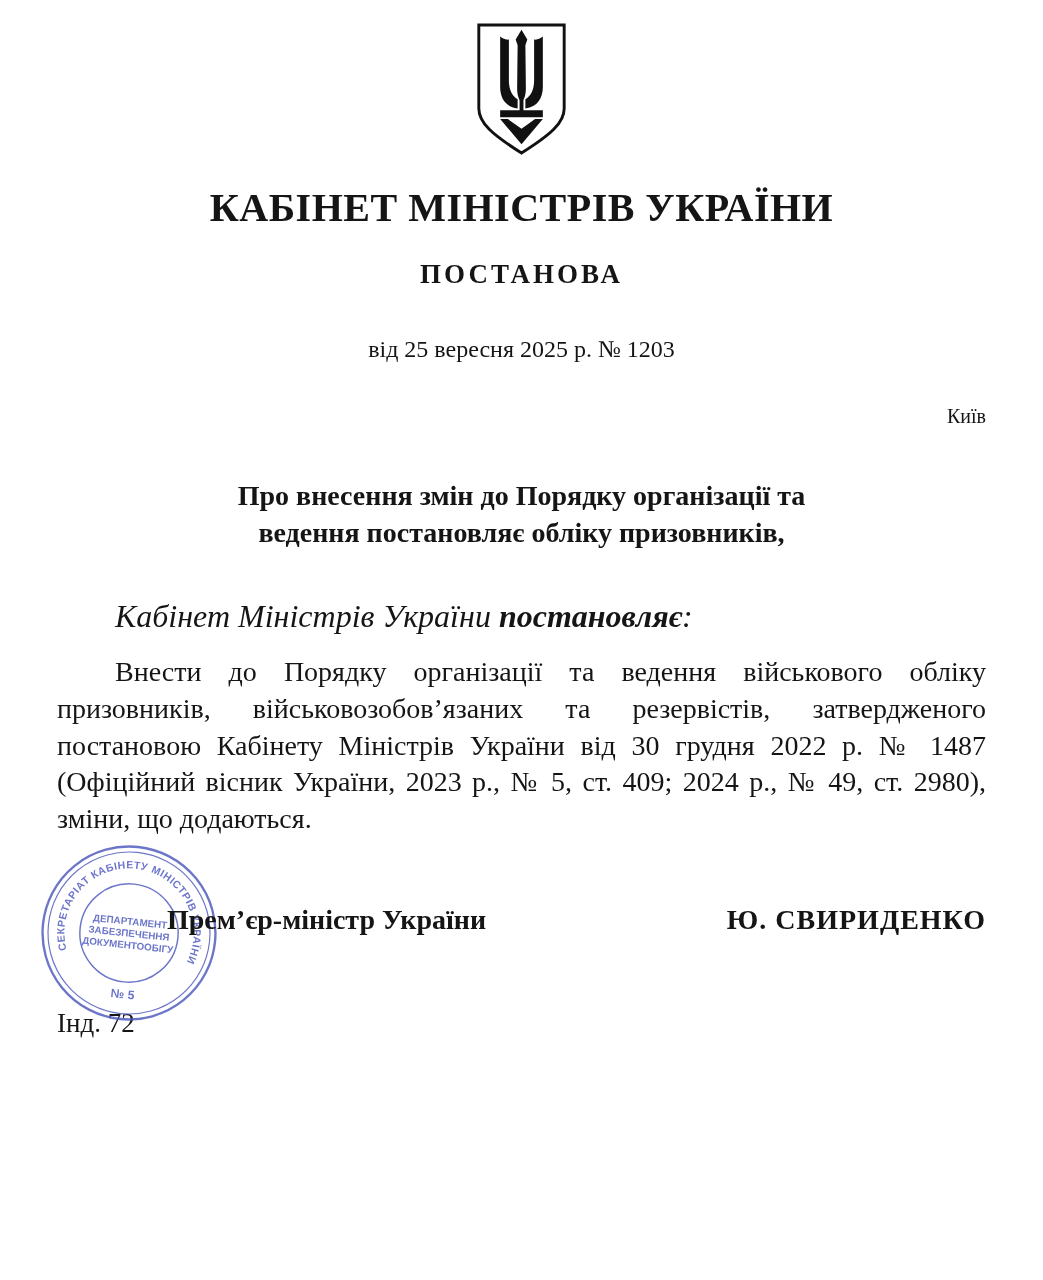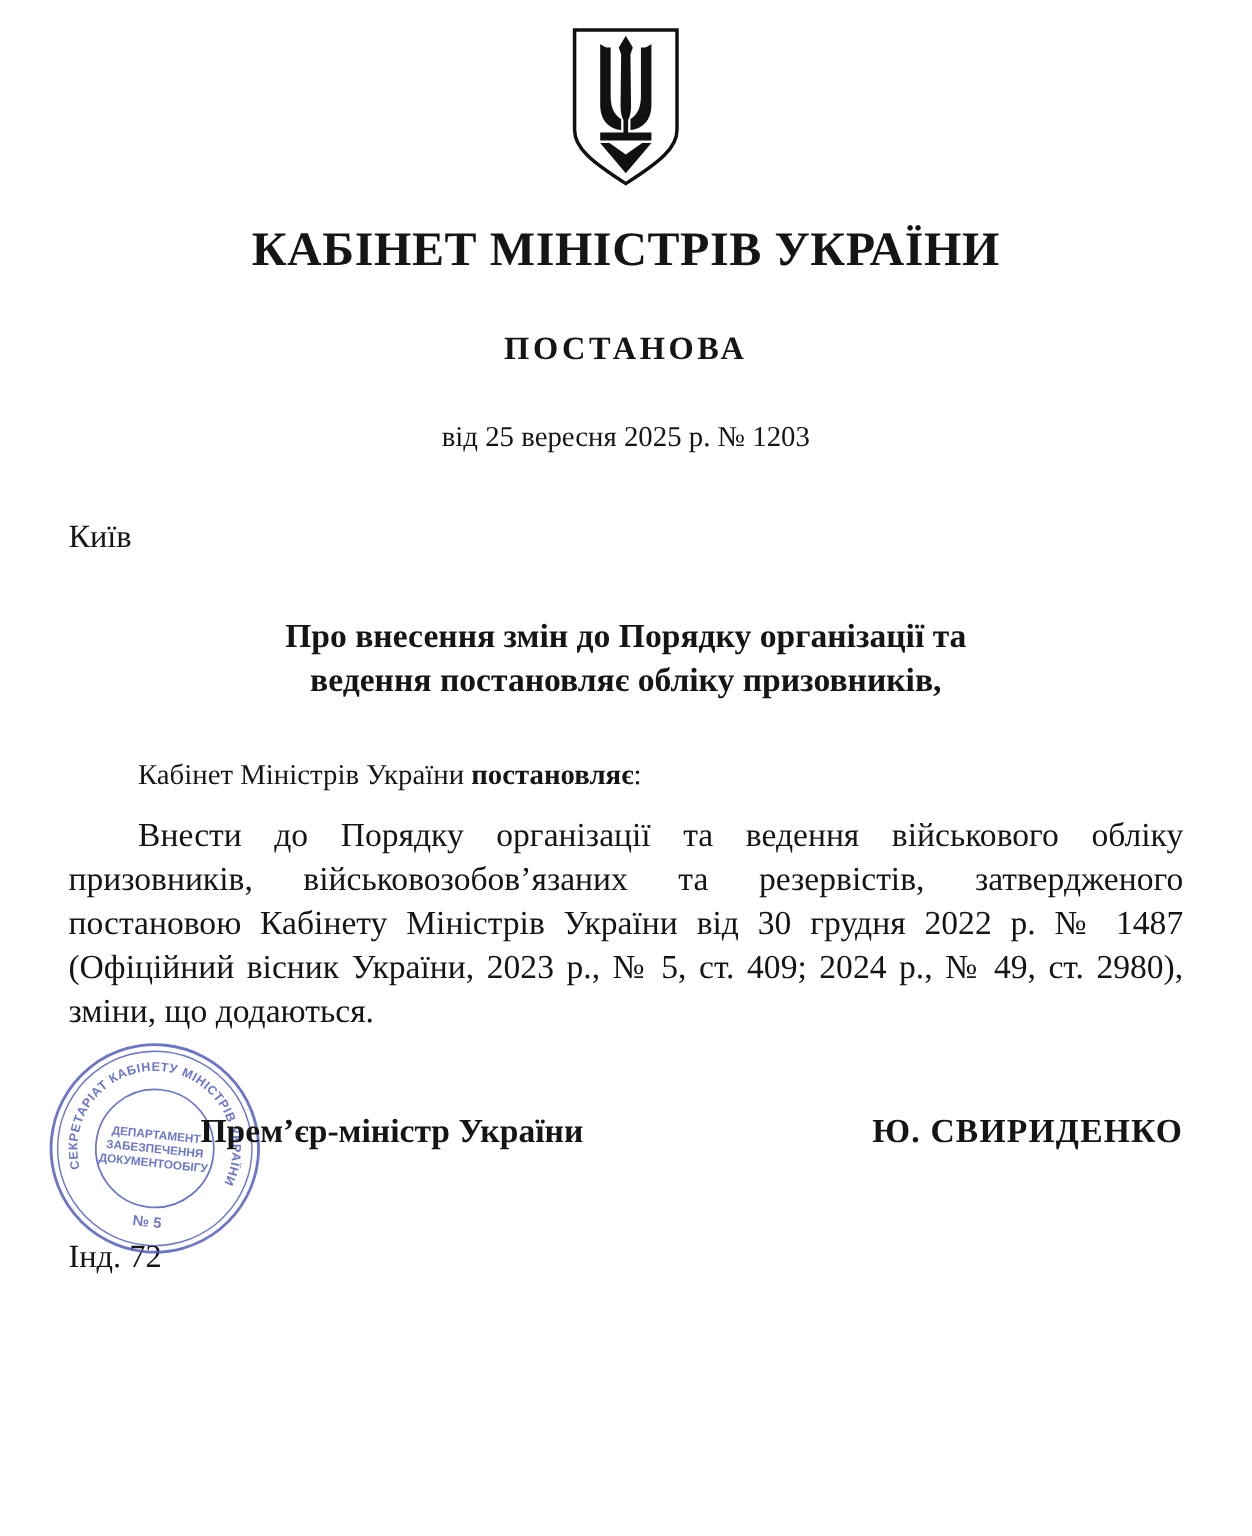--- a/index.html
+++ b/index.html
@@ -12,33 +12,33 @@
   .page { position:relative; padding:22px 57px 0 57px; box-sizing:border-box; }
 
   .emblem { display:block; margin:0 auto; width:97px; height:134px; }
 
   .org-name {
     margin-top:30px; text-align:center;
     font-size:40px; font-weight:bold; line-height:1.12;
     letter-spacing:0.5px; white-space:nowrap;
   }
   .doc-type {
-    margin-top:44px; text-align:center;
+    margin-top:28px; text-align:center;
     font-size:27px; font-weight:bold; letter-spacing:3px;
   }
   .date-line { margin-top:46px; text-align:center; font-size:24px; }
-  .city      { margin-top:53px; text-align:left; font-size:27px; }
+  .city      { margin-top:42px; text-align:right; font-size:20px; }
 
   .doc-title {
     margin-top:50px; text-align:center;
     font-size:28px; font-weight:bold; line-height:1.32;
   }
 
   .preamble {
-    margin:44px 0 0 0; font-size:24px; text-indent:58px; line-height:1.3;
+    margin:44px 0 0 0; font-size:32px; text-indent:58px; line-height:1.3;font-style:italic;
   }
   .preamble .b { font-weight:bold; }
 
   .body-par {
     margin:17px 0 16px 0; font-size:28px; line-height:1.31;
     text-indent:58px; text-align:justify; text-align-last:left;
   }
 
   .sig-row {
     position:relative; margin-top:66px;

